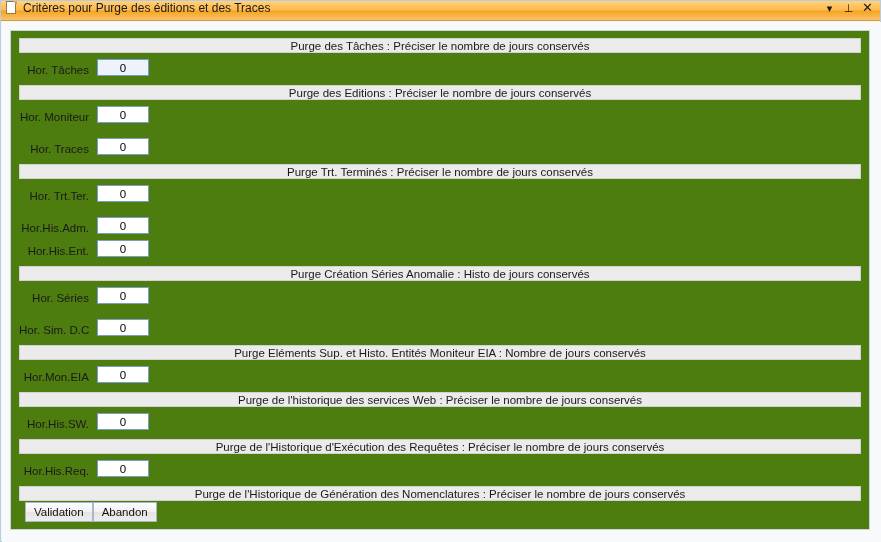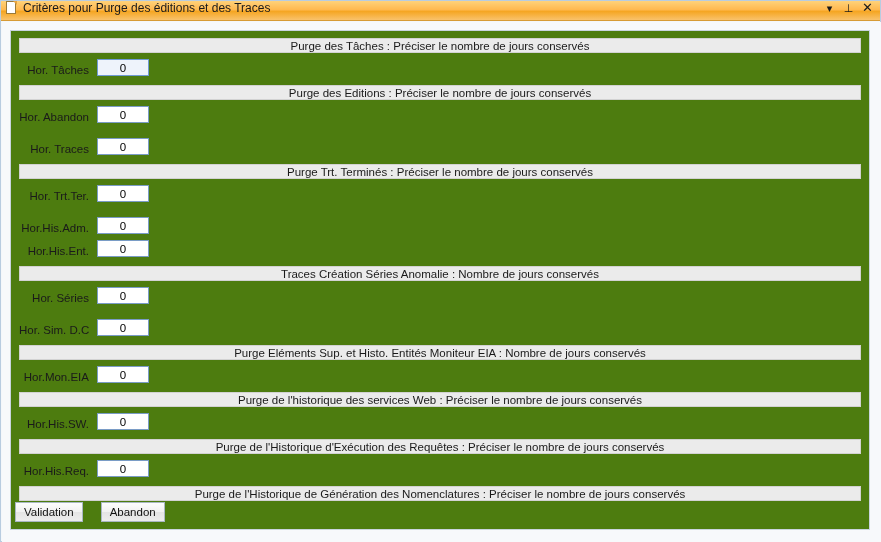--- a/index.html
+++ b/index.html
@@ -144,24 +144,24 @@
     padding: 0;
     outline: none;
   }
   .field-input.focused {
     border: 1px solid #6f9ad3;
     background: #eef3fb;
   }
   
   .button-bar {
     position: absolute;
-    left: 4px;
+    left: 14px;
     bottom: 7px;
     display: flex;
-    gap: 18px;
+    gap: 0;
   }
   .btn {
     height: 20px;
     min-width: 60px;
     padding: 0 8px;
     box-sizing: border-box;
     background: linear-gradient(to bottom, #fdfdfd 0%, #f1f1f1 50%, #e4e4e4 51%, #ededed 100%);
     border: 1px solid #a9b7c4;
     font-family: "Liberation Sans", sans-serif;
     font-size: 11.5px;
@@ -194,21 +194,21 @@
 
       <div class="section-head">Purge des Tâches : Préciser le nombre de jours conservés</div>
       <div class="field-row">
         <span class="field-label">Hor. Tâches</span>
         <input class="field-input focused" type="text" value="0" style="">
       </div>
       <div class="spacer-md"></div>
 
       <div class="section-head">Purge des Editions : Préciser le nombre de jours conservés</div>
       <div class="field-row">
-        <span class="field-label">Hor. Abandon</span>
+        <span class="field-label">Hor. Moniteur</span>
         <input class="field-input" type="text" value="0" style="">
       </div>
       <div class="spacer-md"></div>
 
       <div class="field-row">
         <span class="field-label">Hor. Traces</span>
         <input class="field-input" type="text" value="0" style="">
       </div>
       <div class="spacer-md"></div>
 
@@ -222,21 +222,21 @@
       <div class="field-row">
         <span class="field-label">Hor.His.Adm.</span>
         <input class="field-input" type="text" value="0" style="">
       </div>
       <div class="field-row">
         <span class="field-label">Hor.His.Ent.</span>
         <input class="field-input" type="text" value="0" style="">
       </div>
       <div class="spacer-md"></div>
 
-      <div class="section-head">Traces Création Séries Anomalie : Nombre de jours conservés</div>
+      <div class="section-head">Purge Création Séries Anomalie : Histo de jours conservés</div>
       <div class="field-row">
         <span class="field-label">Hor. Séries</span>
         <input class="field-input" type="text" value="0" style="">
       </div>
       <div class="spacer-md"></div>
 
       <div class="field-row">
         <span class="field-label">Hor. Sim. D.C</span>
         <input class="field-input" type="text" value="0" style="">
       </div>

